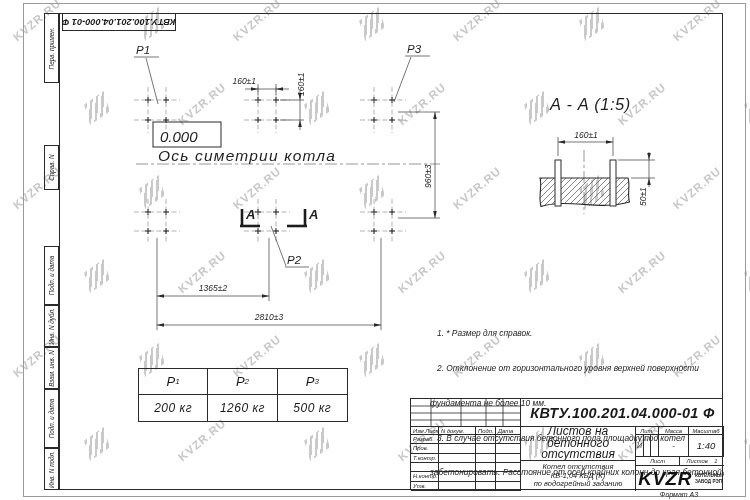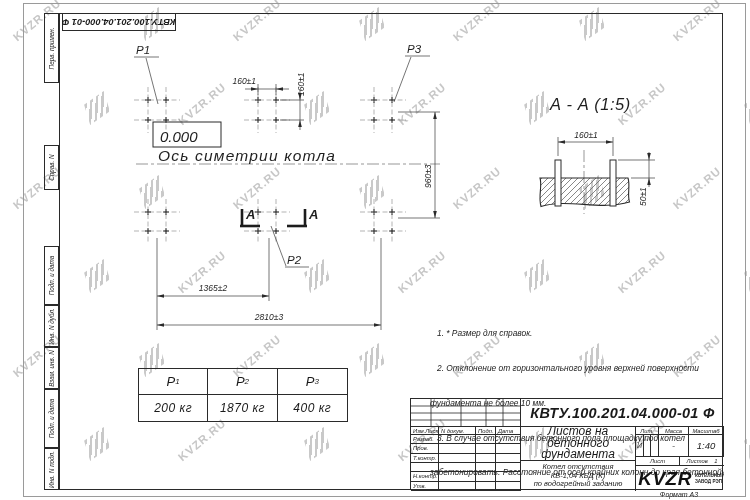--- a/index.html
+++ b/index.html
@@ -334,22 +334,22 @@
       </div>
     <div class="pc ph">
         <span>P</span>
         <sub>2</sub>
       </div>
     <div class="pc ph">
         <span>P</span>
         <sub>3</sub>
       </div>
     <div class="pc pv">200 кг</div>
-    <div class="pc pv">1870 кг</div>
-    <div class="pc pv">400 кг</div>
+    <div class="pc pv">1260 кг</div>
+    <div class="pc pv">500 кг</div>
   </div>
 
   <div class="tb">
     <div class="cell" style="left:0;top:0;width:110px;height:28px">
       <svg width="110" height="28">
         <g stroke="#2a2a2a" stroke-width="0.8">
           <line x1="20" y1="0" x2="20" y2="28"></line>
             <line x1="50" y1="0" x2="50" y2="28"></line>
           <line x1="75" y1="0" x2="75" y2="28"></line>
             <line x1="92" y1="0" x2="92" y2="28"></line>
@@ -388,21 +388,21 @@
         <div class="cell tb-s" style="left: 85px; top: 73.32px; width: 25px; height: 9.34px;"></div>
         <div class="cell tb-s lbl" style="left: 0px; top: 82.65px; width: 28px; height: 9.34px;">Утв.</div>
         <div class="cell tb-s" style="left: 28px; top: 82.65px; width: 37px; height: 9.34px;"></div>
         <div class="cell tb-s" style="left: 65px; top: 82.65px; width: 20px; height: 9.34px;"></div>
         <div class="cell tb-s" style="left: 85px; top: 82.65px; width: 25px; height: 9.34px;"></div>
       </div>
 
     <div class="cell ttl" style="left:110px;top:28px;width:115px;height:34px">
       <div>Листов на</div>
       <div>бетонного</div>
-      <div>фундамента</div>
+      <div>отсутствия</div>
     </div>
     <div class="cell prod" style="left:110px;top:62px;width:115px;height:30px">
       <div>Котел отсутствия</div>
       <div>КВ-1,04 КБД (К)</div>
       <div>по водогрейный заданию</div>
     </div>
 
     <div class="cell tb-s" style="left:225px;top:28px;width:23px;height:8px">Лит.</div>
     <div class="cell tb-s" style="left:248px;top:28px;width:30px;height:8px">Масса</div>
     <div class="cell tb-s" style="left:278px;top:28px;width:35px;height:8px">Масштаб</div>

